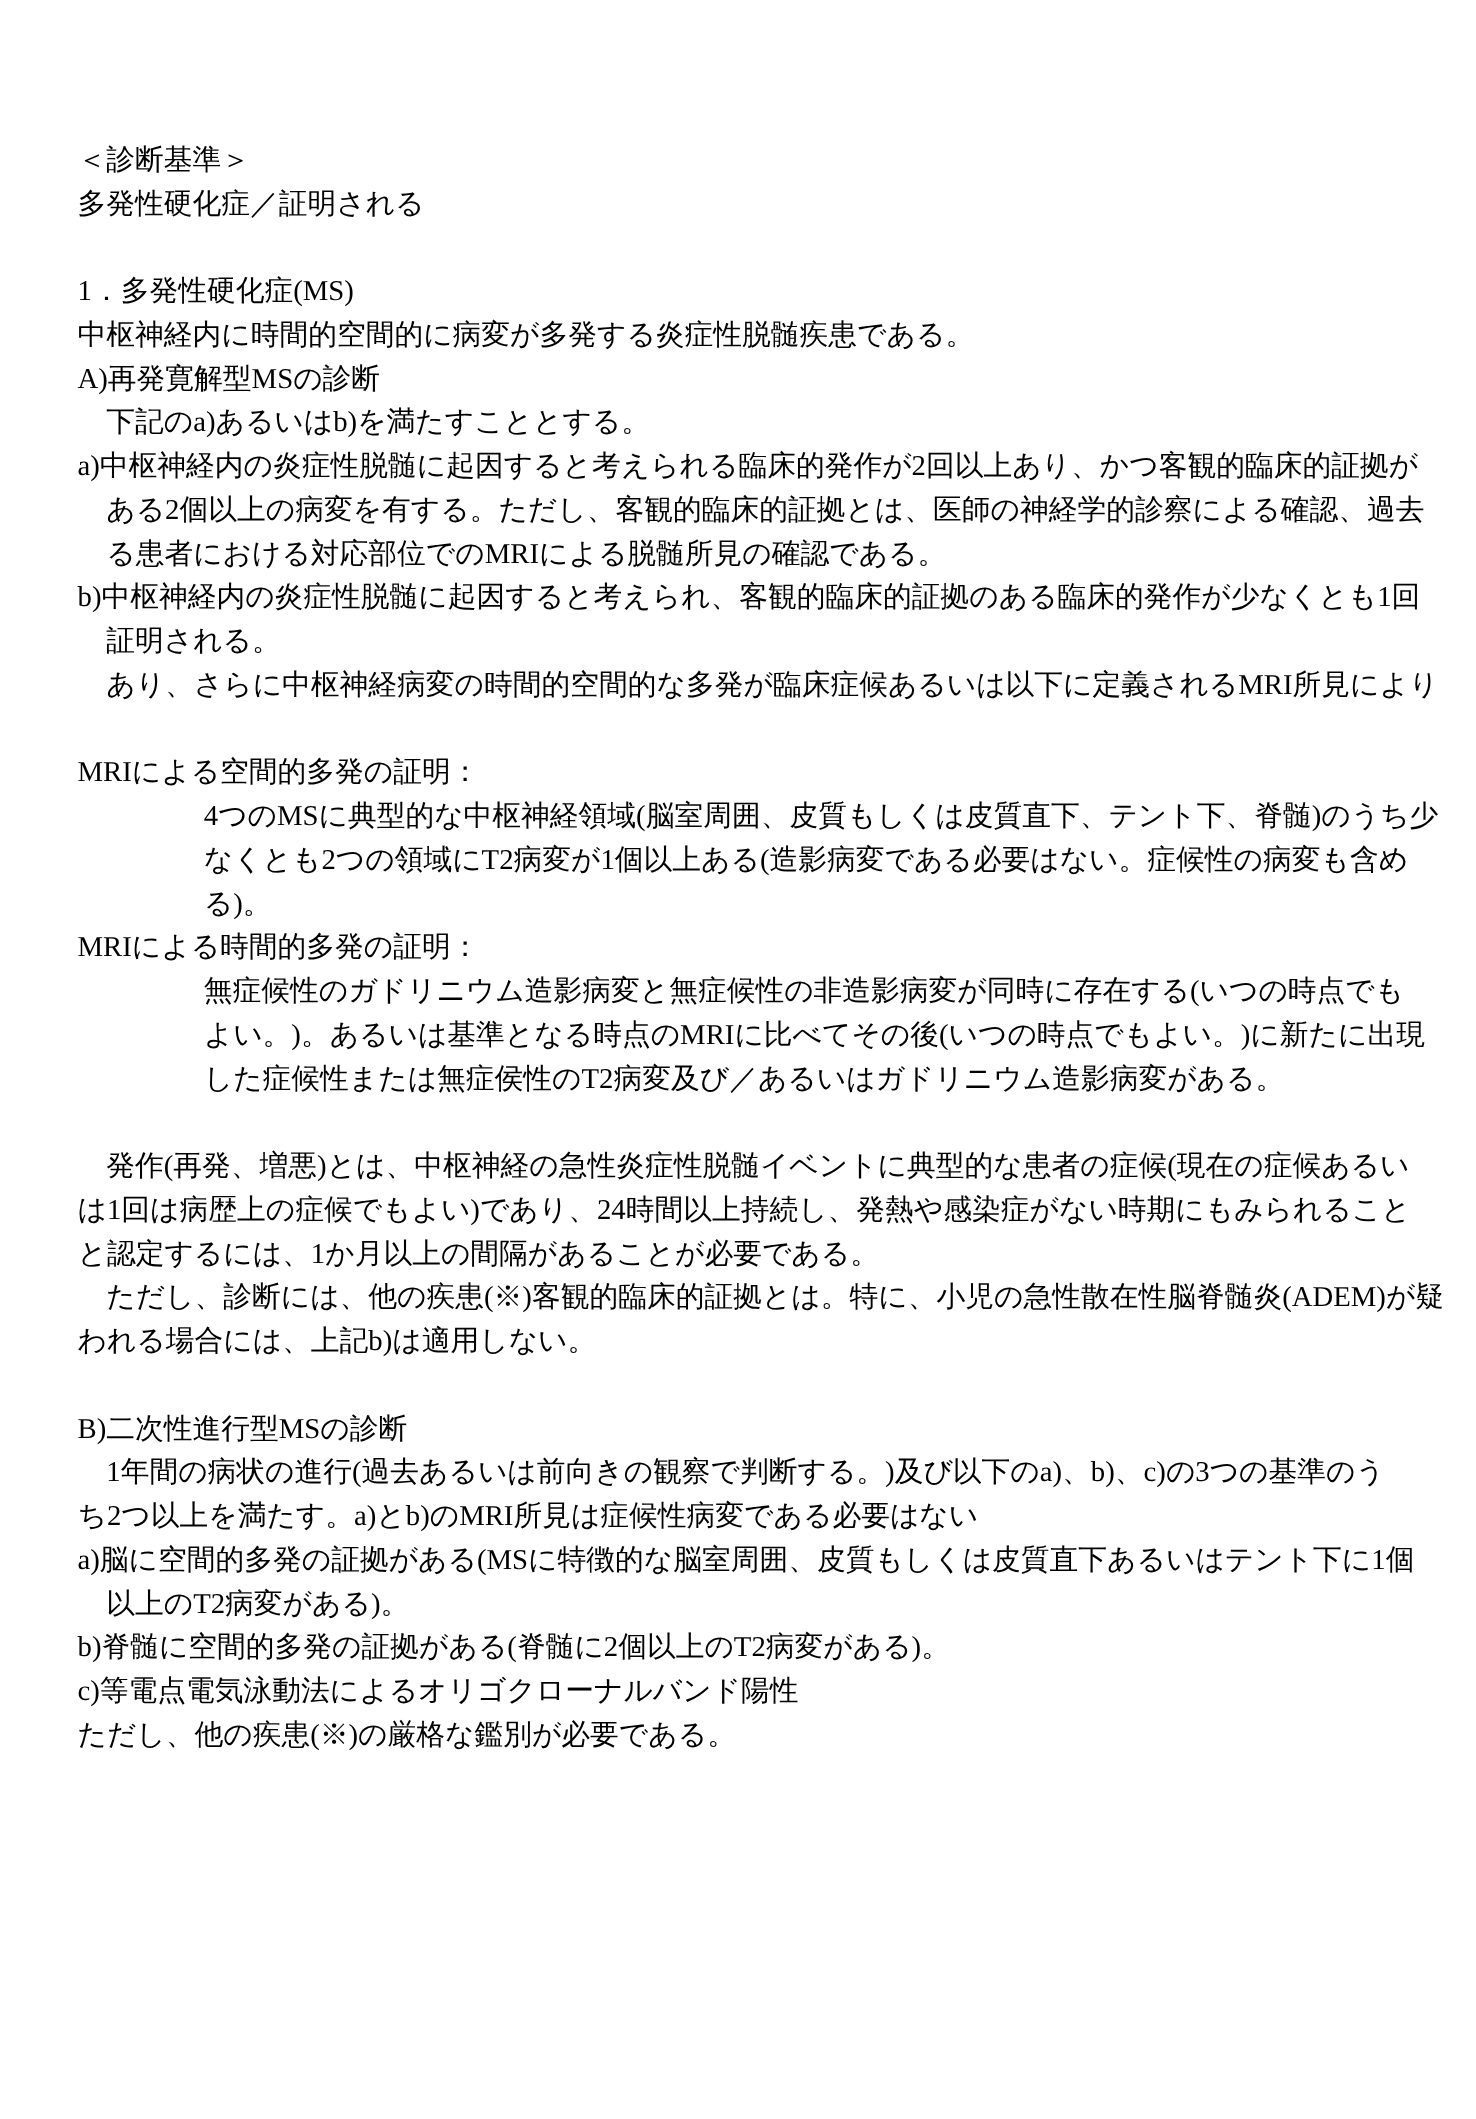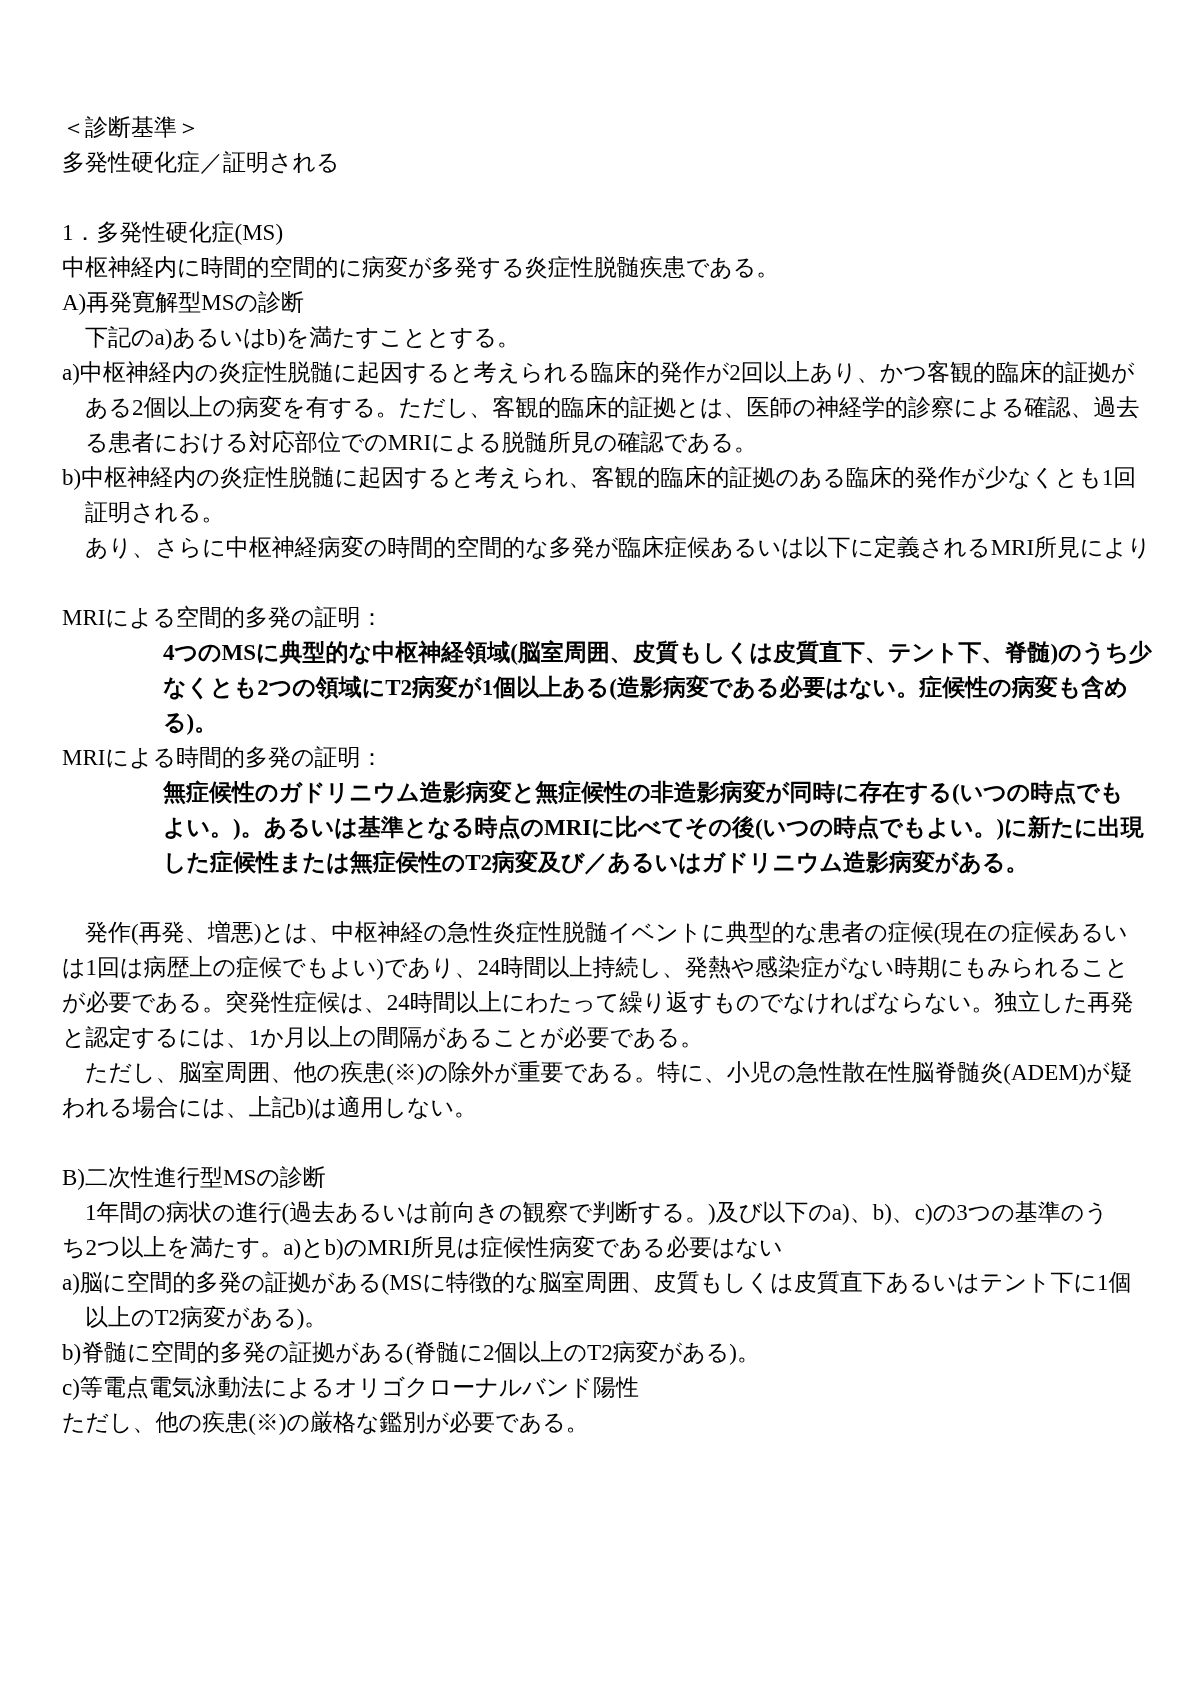--- a/index.html
+++ b/index.html
@@ -22,21 +22,20 @@
     color: #000000;
     -webkit-font-smoothing: none;
   }
   .line {
     height: 35px;
     line-height: 35px;
     white-space: pre;
   }
   .line.indent {
     padding-left: 101px;
-    font-weight: bold;
   }
 </style>
 </head>
 <body>
 
 <div class="page">
   <div class="line">＜診断基準＞</div>
   <div class="line">多発性硬化症／証明される</div>
   <div class="line"></div>
   <div class="line">1．多発性硬化症(MS)</div>
@@ -54,23 +53,22 @@
   <div class="line indent">4つのMSに典型的な中枢神経領域(脳室周囲、皮質もしくは皮質直下、テント下、脊髄)のうち少</div>
   <div class="line indent">なくとも2つの領域にT2病変が1個以上ある(造影病変である必要はない。症候性の病変も含め</div>
   <div class="line indent">る)。</div>
   <div class="line">MRIによる時間的多発の証明：</div>
   <div class="line indent">無症候性のガドリニウム造影病変と無症候性の非造影病変が同時に存在する(いつの時点でも</div>
   <div class="line indent">よい。)。あるいは基準となる時点のMRIに比べてその後(いつの時点でもよい。)に新たに出現</div>
   <div class="line indent">した症候性または無症侯性のT2病変及び／あるいはガドリニウム造影病変がある。</div>
   <div class="line"></div>
   <div class="line">　発作(再発、増悪)とは、中枢神経の急性炎症性脱髄イベントに典型的な患者の症候(現在の症候あるい</div>
   <div class="line">は1回は病歴上の症候でもよい)であり、24時間以上持続し、発熱や感染症がない時期にもみられること</div>
-  <div class="line">が必要である。突発性症候は、24時間以上にわたって繰り返すものでなければならない。独立した再発</div>
   <div class="line">と認定するには、1か月以上の間隔があることが必要である。</div>
-  <div class="line">　ただし、脳室周囲、他の疾患(※)の除外が重要である。特に、小児の急性散在性脳脊髄炎(ADEM)が疑</div>
+  <div class="line">　ただし、診断には、他の疾患(※)客観的臨床的証拠とは。特に、小児の急性散在性脳脊髄炎(ADEM)が疑</div>
   <div class="line">われる場合には、上記b)は適用しない。</div>
   <div class="line"></div>
   <div class="line">B)二次性進行型MSの診断</div>
   <div class="line">　1年間の病状の進行(過去あるいは前向きの観察で判断する。)及び以下のa)、b)、c)の3つの基準のう</div>
   <div class="line">ち2つ以上を満たす。a)とb)のMRI所見は症候性病変である必要はない</div>
   <div class="line">a)脳に空間的多発の証拠がある(MSに特徴的な脳室周囲、皮質もしくは皮質直下あるいはテント下に1個</div>
   <div class="line">　以上のT2病変がある)。</div>
   <div class="line">b)脊髄に空間的多発の証拠がある(脊髄に2個以上のT2病変がある)。</div>
   <div class="line">c)等電点電気泳動法によるオリゴクローナルバンド陽性</div>
   <div class="line">ただし、他の疾患(※)の厳格な鑑別が必要である。</div>

